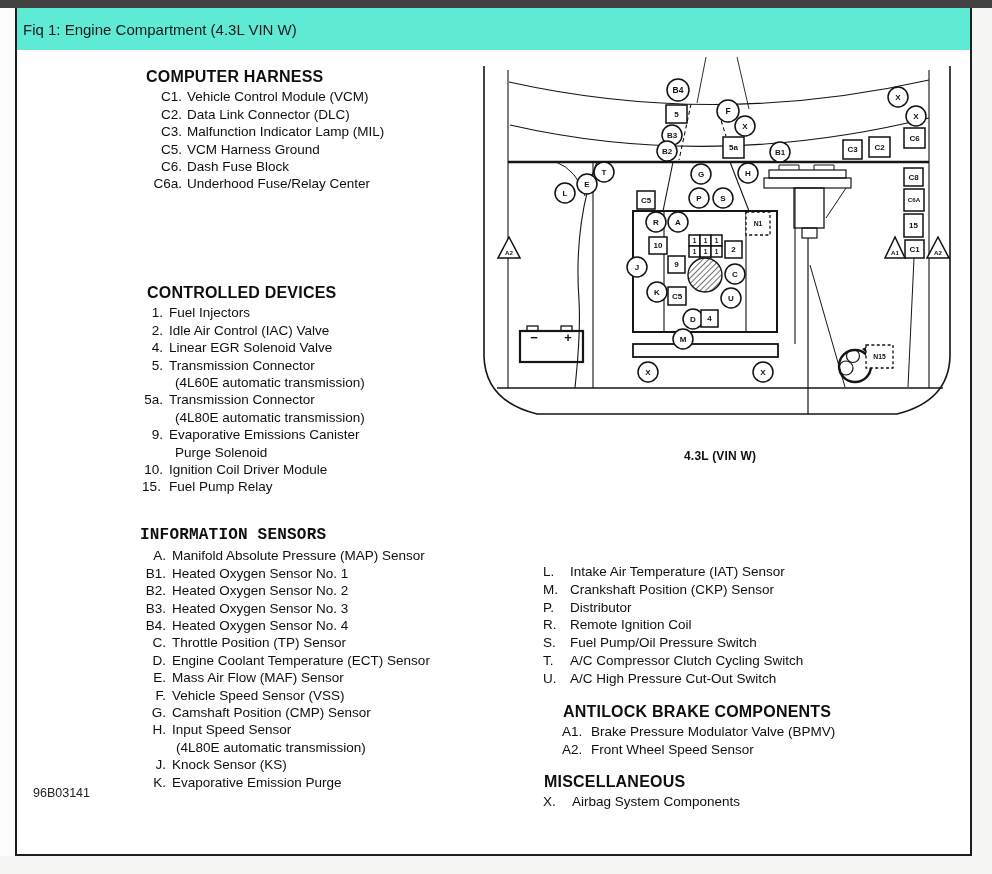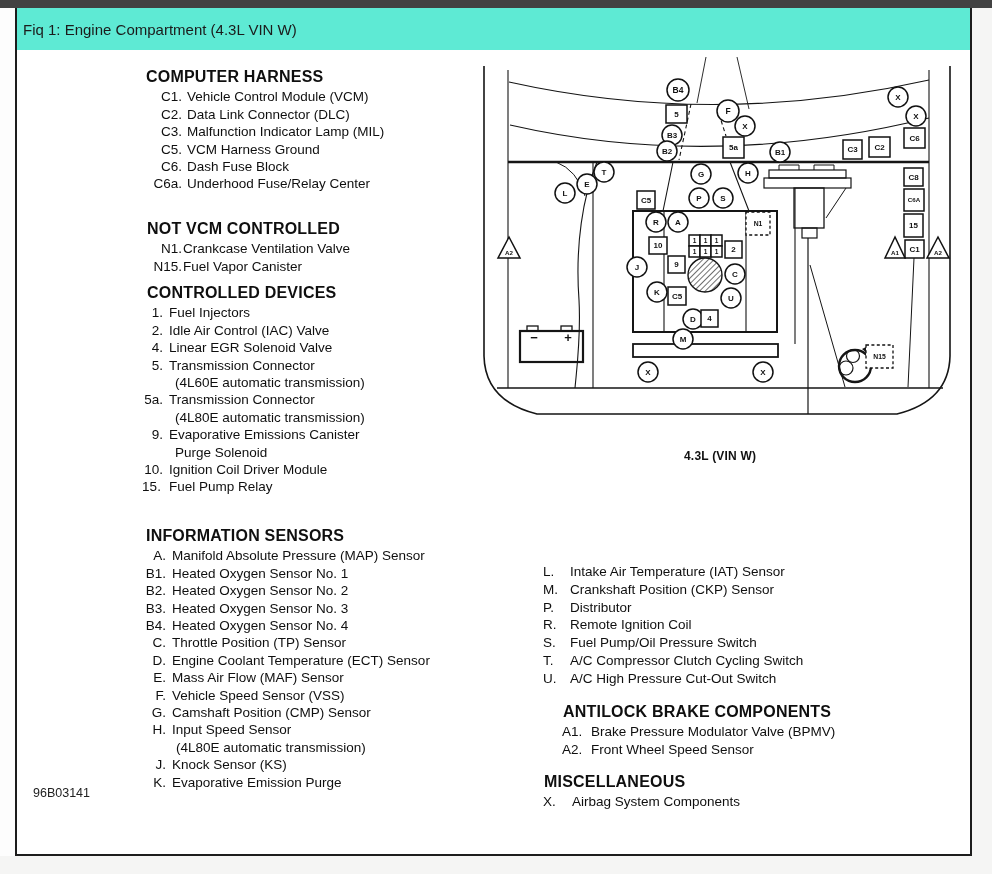--- a/index.html
+++ b/index.html
@@ -61,33 +61,20 @@
           <span class="num" style="width: 42px; text-align: right; margin-right: 5px;">C6.</span>
           <span class="lbl">Dash Fuse Block</span>
         </div>
         <div class="row">
           <span class="num" style="width: 42px; text-align: right; margin-right: 5px;">C6a.</span>
           <span class="lbl">Underhood Fuse/Relay Center</span>
         </div>
       </div>
   </div>
 
-  <div class="sec" style="left:140px;top:220px;">
-    <div class="sec-h" style="margin-left:7px;">NOT VCM CONTROLLED</div>
-    <div>
-        <div class="row">
-          <span class="num" style="width: 42px; text-align: right; margin-right: 1px;">N1.</span>
-          <span class="lbl">Crankcase Ventilation Valve</span>
-        </div>
-        <div class="row">
-          <span class="num" style="width: 42px; text-align: right; margin-right: 1px;">N15.</span>
-          <span class="lbl">Fuel Vapor Canister</span>
-        </div>
-      </div>
-  </div>
 
   <div class="sec" style="left:140px;top:284px;">
     <div class="sec-h" style="margin-left:7px;">CONTROLLED DEVICES</div>
     <div>
         <div class="row">
           <span class="num" style="width: 23px; text-align: right; margin-right: 6px;">1.</span>
           <span class="lbl">Fuel Injectors</span>
         </div>
         <div class="row">
           <span class="num" style="width: 23px; text-align: right; margin-right: 6px;">2.</span>
@@ -117,21 +104,21 @@
           <span class="lbl">Ignition Coil Driver Module</span>
         </div>
         <div class="row">
           <span class="num" style="width: 23px; text-align: center; margin-right: 6px;">15.</span>
           <span class="lbl">Fuel Pump Relay</span>
         </div>
       </div>
   </div>
 
   <div class="sec" style="left:140px;top:527px;">
-    <div class="sec-h" style="margin-left:6px;">INFORMATION SENSORS</div>
+    <div class="sec-h" style="font-family:Liberation Mono, monospace;">INFORMATION SENSORS</div>
     <div>
         <div class="row">
           <span class="num" style="width: 26px; text-align: right; margin-right: 6px;">A.</span>
           <span class="lbl">Manifold Absolute Pressure (MAP) Sensor</span>
         </div>
         <div class="row">
           <span class="num" style="width: 26px; text-align: right; margin-right: 6px;">B1.</span>
           <span class="lbl">Heated Oxygen Sensor No. 1</span>
         </div>
         <div class="row">

